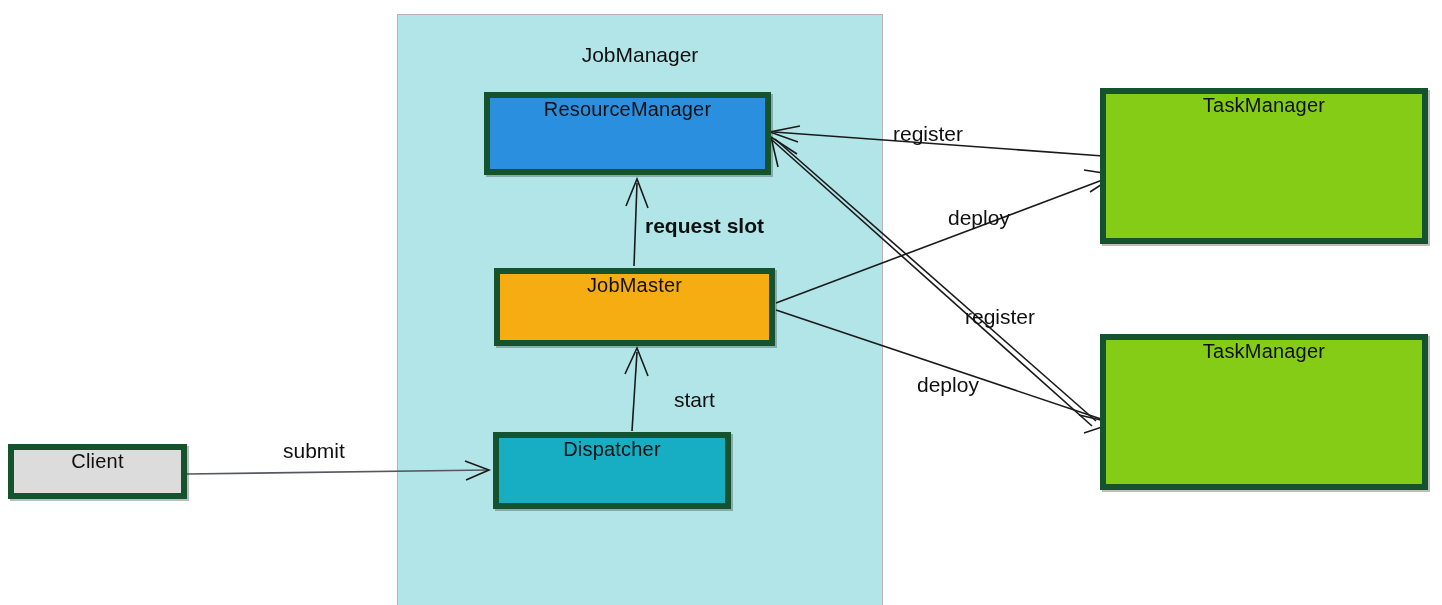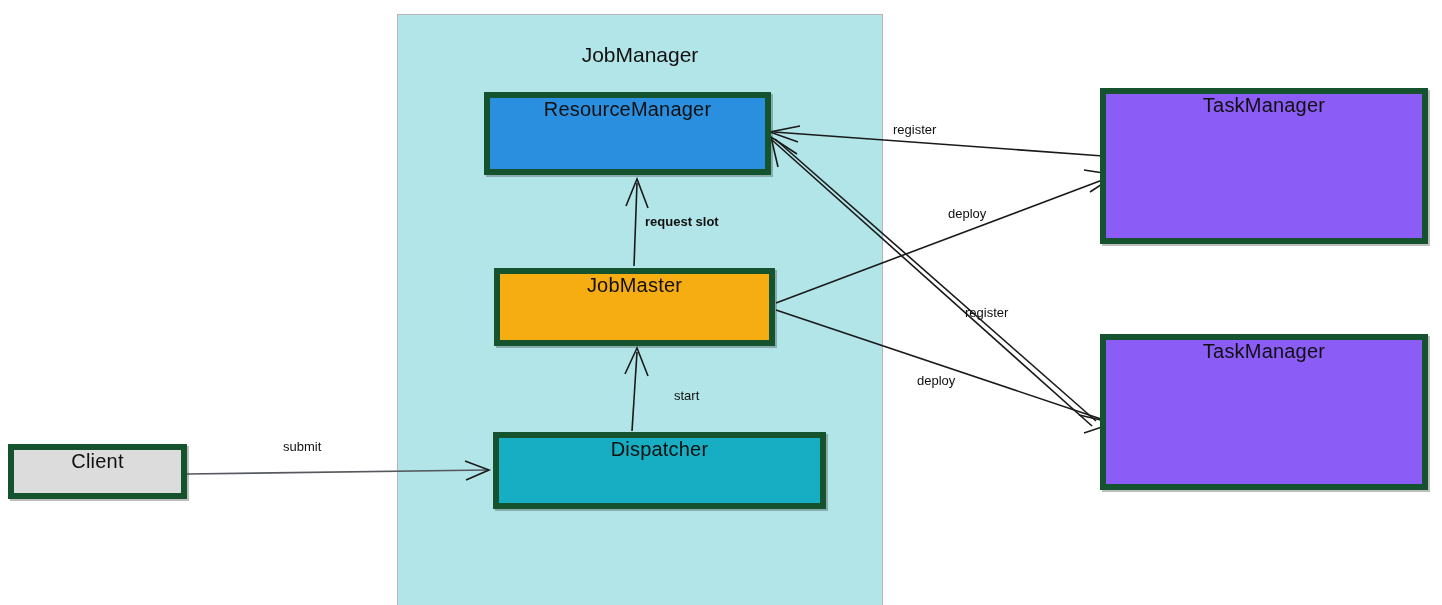--- a/index.html
+++ b/index.html
@@ -50,21 +50,21 @@
   }
   .node-jobmaster {
     background: #f6ad12;
     box-shadow: 2px 2px 0 rgba(40,40,40,0.30);
   }
   .node-dispatcher {
     background: #17aec4;
     box-shadow: 2px 2px 0 rgba(40,40,40,0.30);
   }
   .node-taskmanager {
-    background: #8b5cf6;
+    background: #84cc16;
     box-shadow: 2px 2px 0 rgba(40,40,40,0.30);
   }
   .node-client {
     background: #dcdcdc;
     box-shadow: 2px 2px 0 rgba(40,40,40,0.30);
   }
   svg.edges {
     position: absolute;
     left: 0;
     top: 0;
@@ -77,21 +77,21 @@
     stroke-width: 1.6;
     fill: none;
   }
   .edge-line-grey {
     stroke: #55595e;
     stroke-width: 1.6;
     fill: none;
   }
   .edge-label {
     position: absolute;
-    font-size: 13px;
+    font-size: 21px;
     color: #101010;
     white-space: nowrap;
     user-select: none;
   }
   .watermark {
     position: absolute;
     right: 14px;
     bottom: 16px;
     font-size: 19px;
     color: #c9ccd1;
@@ -148,21 +148,21 @@
   </svg>
 
   <div class="node node-resourcemanager" style="left:484px; top:92px; width:287px; height:83px;">
     <span>ResourceManager</span>
   </div>
 
   <div class="node node-jobmaster" style="left:494px; top:268px; width:281px; height:78px;">
     <span>JobMaster</span>
   </div>
 
-  <div class="node node-dispatcher" style="left:493px; top:432px; width:333px; height:77px;">
+  <div class="node node-dispatcher" style="left:493px; top:432px; width:238px; height:77px;">
     <span>Dispatcher</span>
   </div>
 
   <div class="node node-taskmanager" style="left:1100px; top:88px; width:328px; height:156px;">
     <span>TaskManager</span>
   </div>
 
   <div class="node node-taskmanager" style="left:1100px; top:334px; width:328px; height:156px;">
     <span>TaskManager</span>
   </div>

